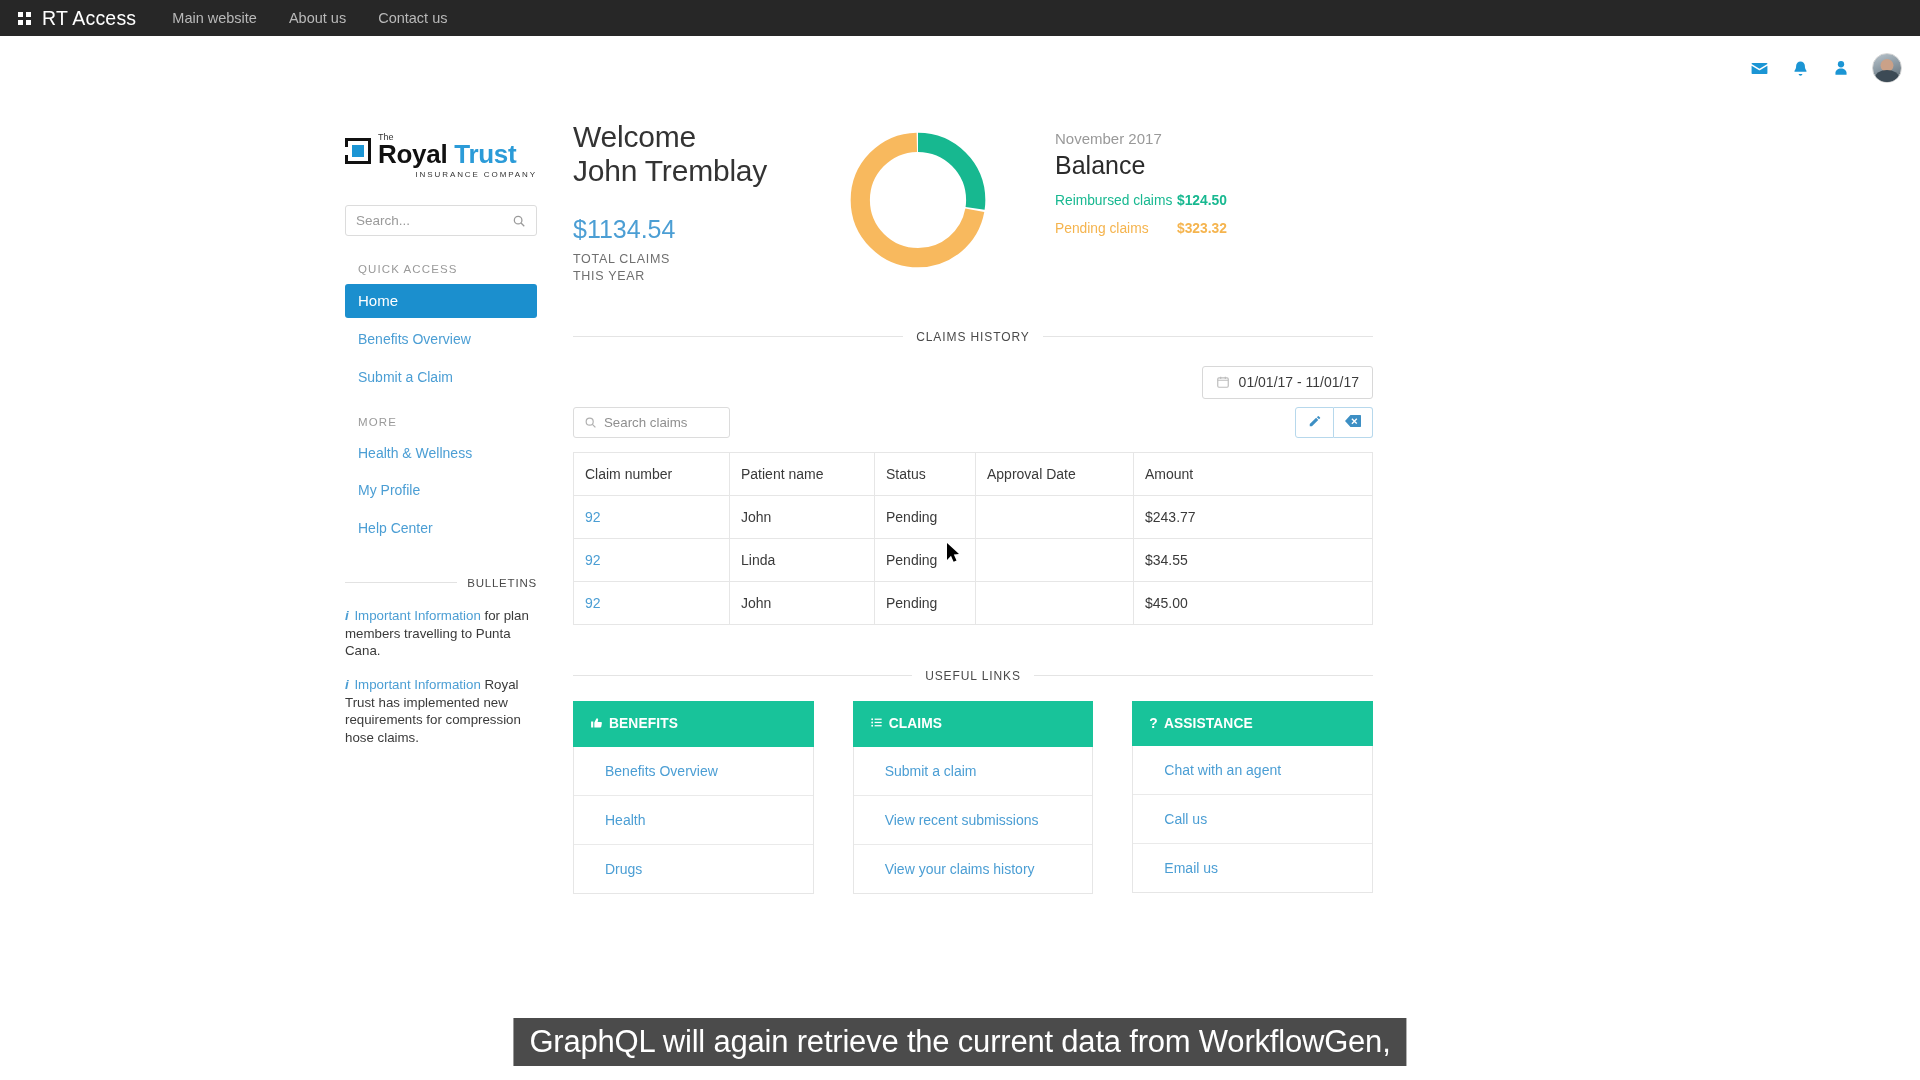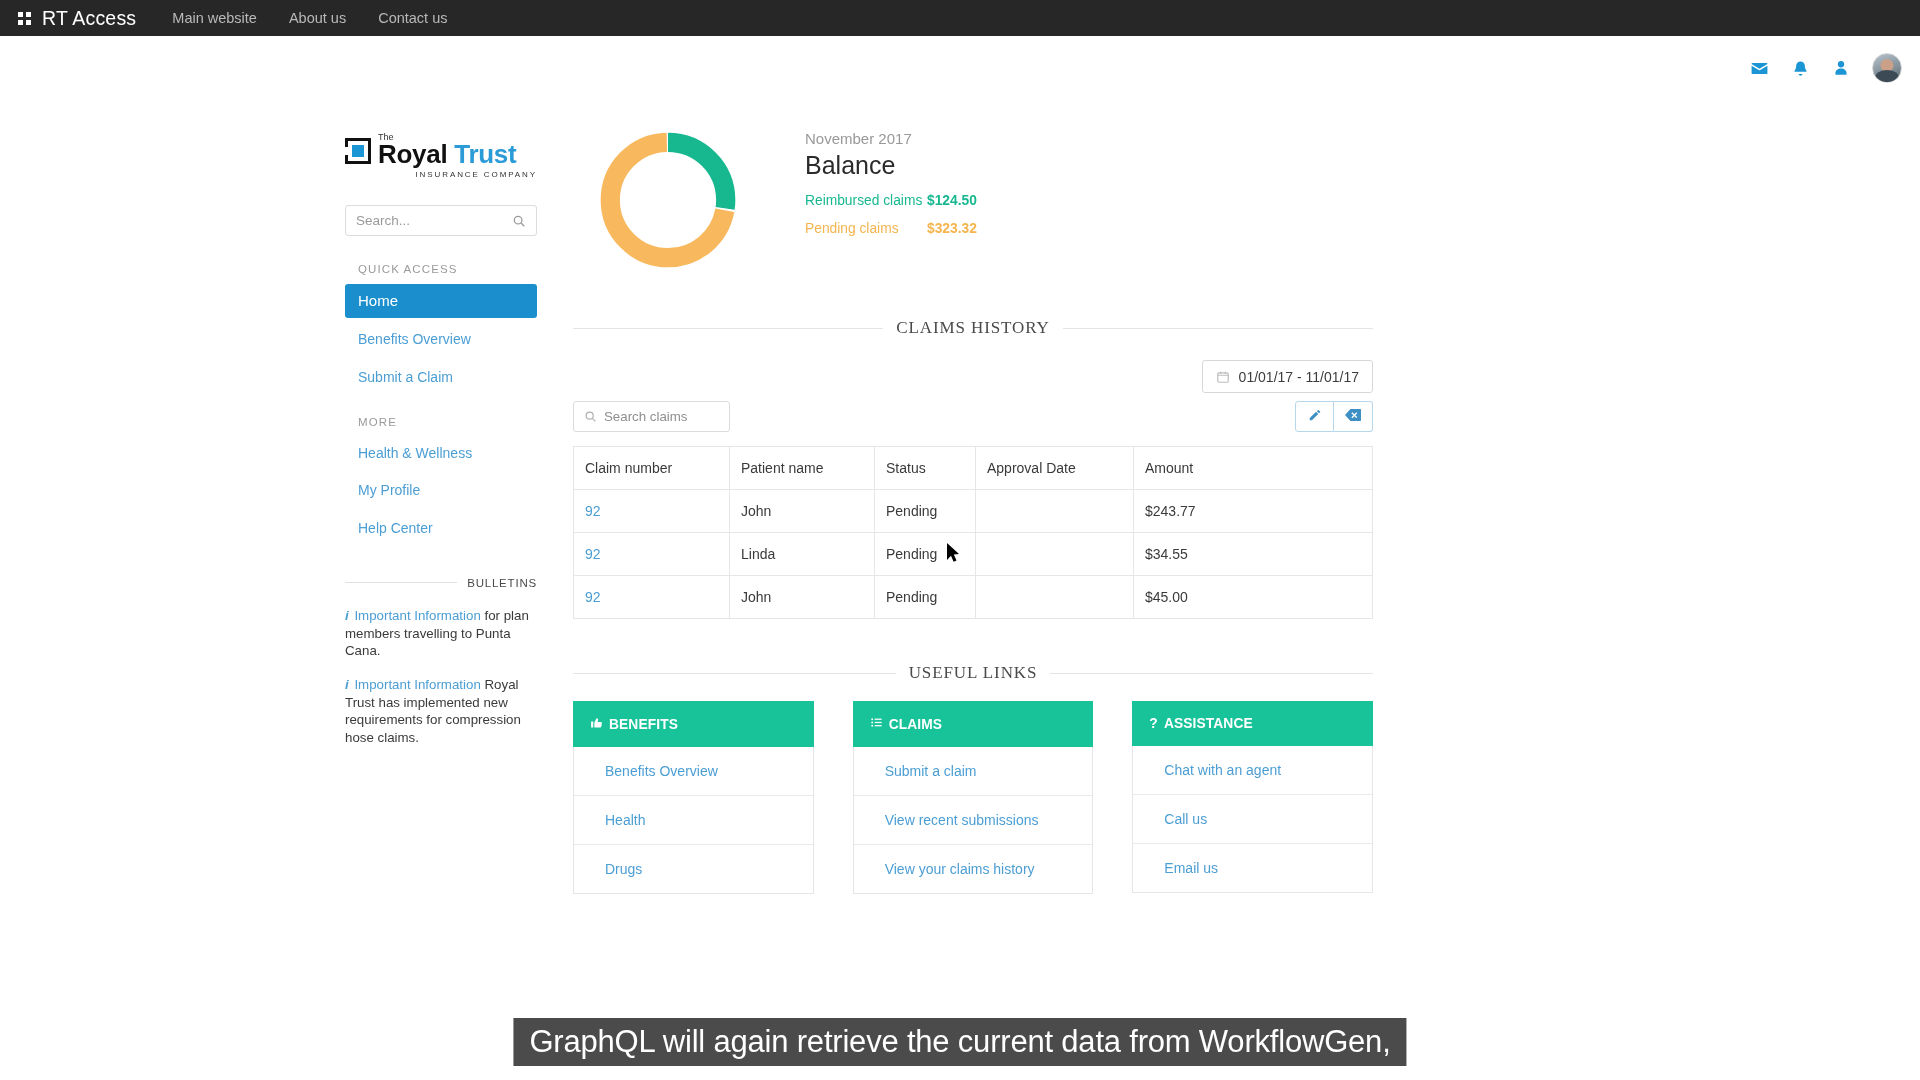--- a/index.html
+++ b/index.html
@@ -127,21 +127,21 @@
   .bal-title { font-size: 25px; color:#2b2b2b; margin-top: 3px; line-height:1.15; }
   .bal-line { display:flex; align-items:baseline; margin-top: 13px; font-size: 13.8px; }
   .bal-line .lab { width: 122px; }
   .bal-line .val { font-weight: 700; }
   .bal-line.green .lab, .bal-line.green .val { color:#17b890; }
   .bal-line.orange .lab, .bal-line.orange .val { color:#f5b44e; }
 
   
   .sectiondiv { display:flex; align-items:center; gap:13px; margin: 44px 0 0 0; }
   .sectiondiv .line { flex:1; height:1px; background:#e4e4e4; }
-  .sectiondiv span { font-size:17px; letter-spacing:.9px; color:#4a4a4a;font-family:Liberation Serif, serif; }
+  .sectiondiv span { font-size:12px; letter-spacing:.9px; color:#4a4a4a; }
 
   
   .daterow { display:flex; justify-content:flex-end; margin-top: 22px; }
   .datebox {
     display:flex; align-items:center; gap:9px; border:1px solid #d8d8d8; border-radius:3px;
     height: 33px; padding: 0 13px; font-size: 14px; color:#3c3c3c; background:#fff;
   }
   .datebox .cal { color:#bdbdbd; display:flex; }
 
   .toolrow { display:flex; justify-content:space-between; align-items:center; margin-top: 8px; }
@@ -291,20 +291,31 @@
     </p>
     <p class="bulletin">
       <span class="i">i</span>
       <a href="#">Important Information</a><span> Royal Trust has implemented new requirements for compression hose claims.</span>
     </p>
   </aside>
 
   <main class="main">
 
     <div class="welcomerow">
+      <div class="welcomecol">
+        <div class="welcome-h">
+          <div>Welcome</div>
+          <div>John Tremblay</div>
+        </div>
+        <div class="total">$1134.54</div>
+        <div class="total-sub">
+          <div>TOTAL CLAIMS</div>
+          <div>THIS YEAR</div>
+        </div>
+      </div>
 
       <div class="donutwrap">
         <svg class="donut" viewBox="0 0 100 100">
           <circle id="seg-green" cx="50" cy="50" r="39" fill="none" stroke-width="13" stroke="#17b890" stroke-dasharray="66.92560014963709 245.04422698000386" stroke-dashoffset="0" transform="rotate(-90 50 50)"></circle>
           <circle id="seg-orange" cx="50" cy="50" r="39" fill="none" stroke-width="13" stroke="#f8b95e" stroke-dasharray="175.7186268303668 245.04422698000386" stroke-dashoffset="-68.1256001496371" transform="rotate(-90 50 50)"></circle>
         </svg>
       </div>
 
       <div class="balcol">
         <div class="bal-date">November 2017</div>

